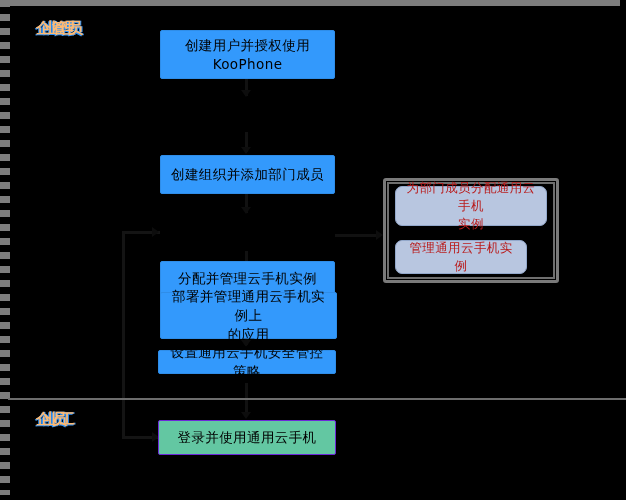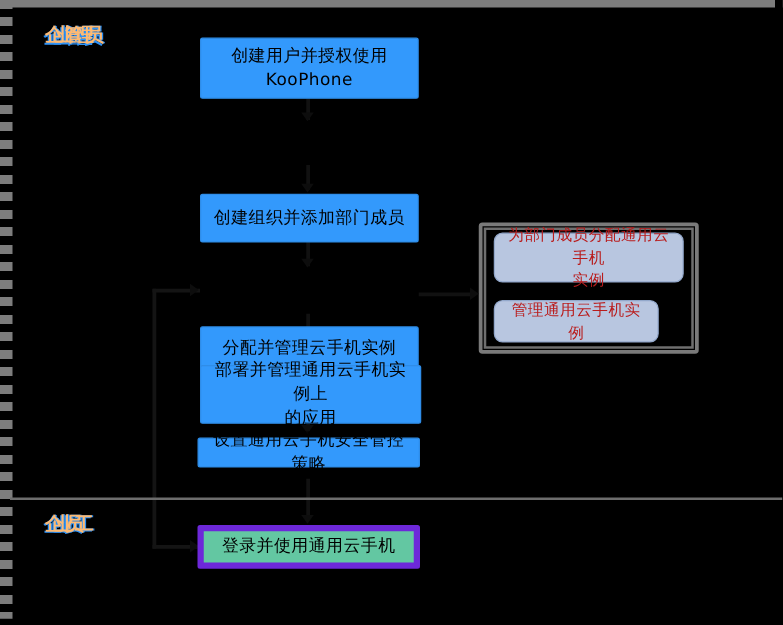--- a/index.html
+++ b/index.html
@@ -43,21 +43,21 @@
     letter-spacing:.4px;
     padding:4px 10px;
     white-space:pre-line;
   }
   .node.blue{
     background:#3399fc;
     border:1px solid #2f8de8;
   }
   .node.green{
     background:#63c7a2;
-    border:5px solid #6d28d9;
+    border:1px solid #6d28d9;
   }
   .node.lav{
     background:#b8c6e0;
     border:1px solid #93a8cb;
     color:#b91c1c;
     border-radius:7px;
     font-size:12.5px;
     line-height:18px;
   }
 

